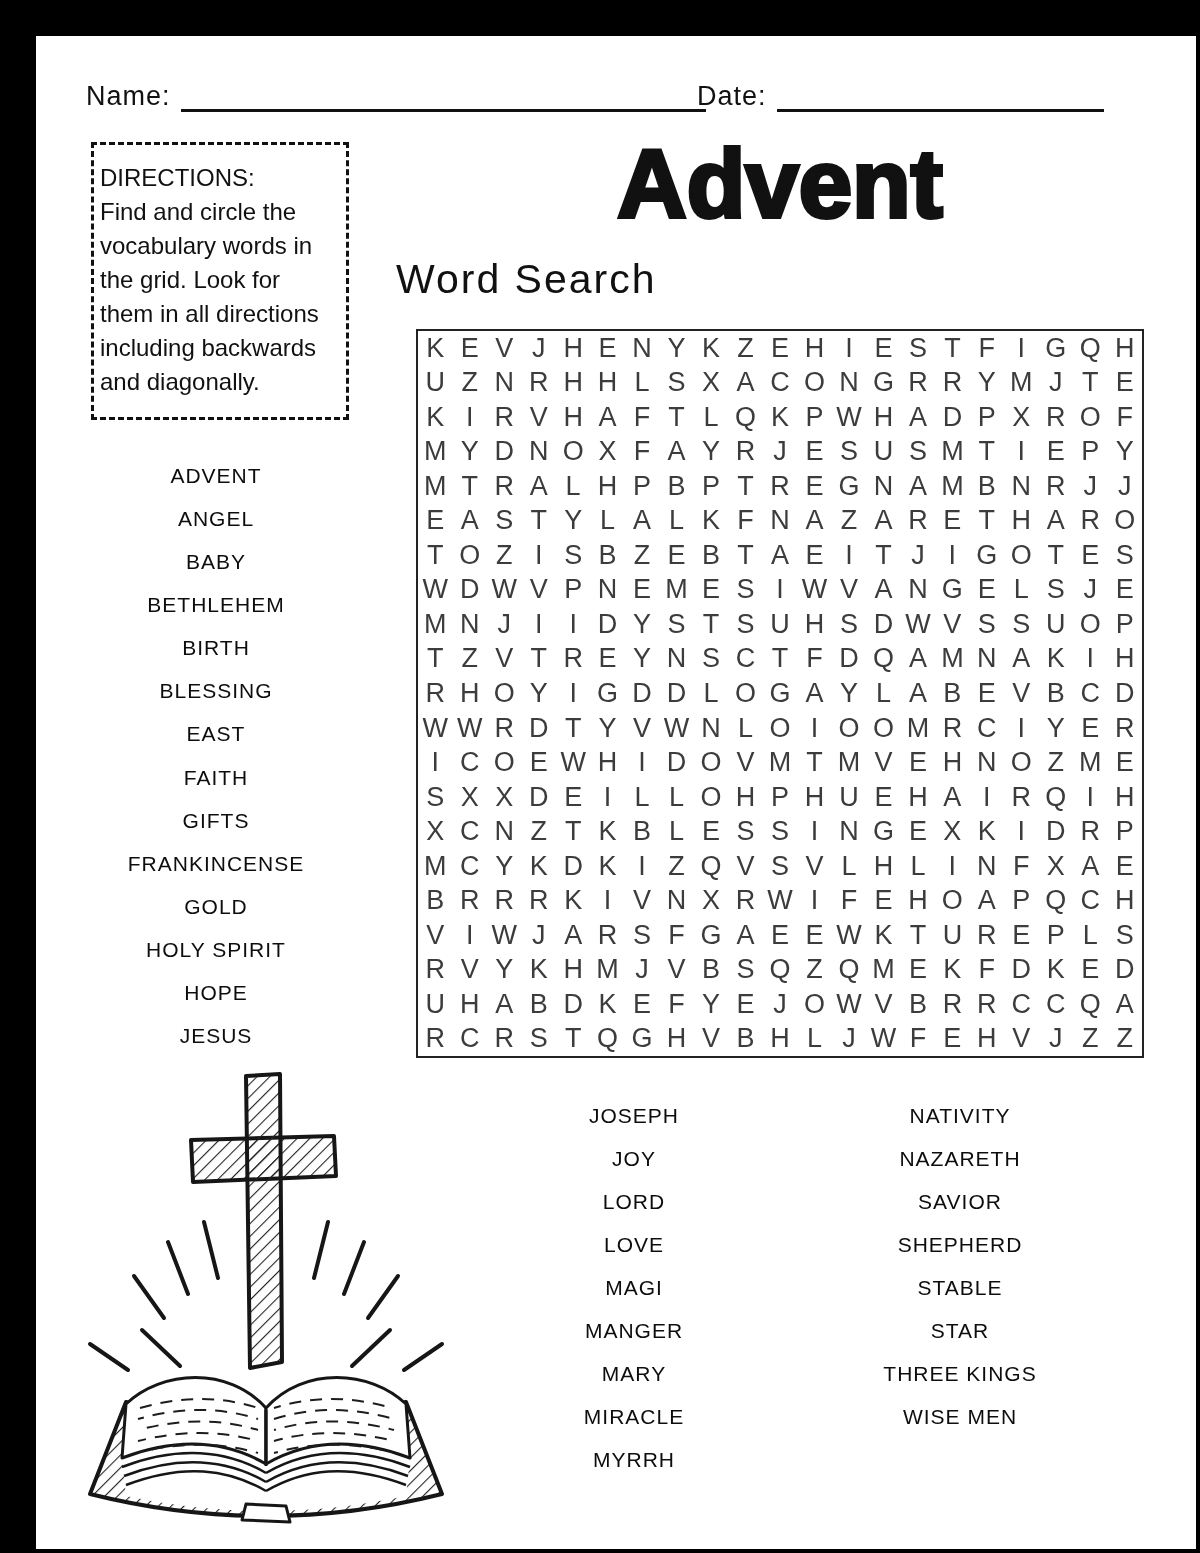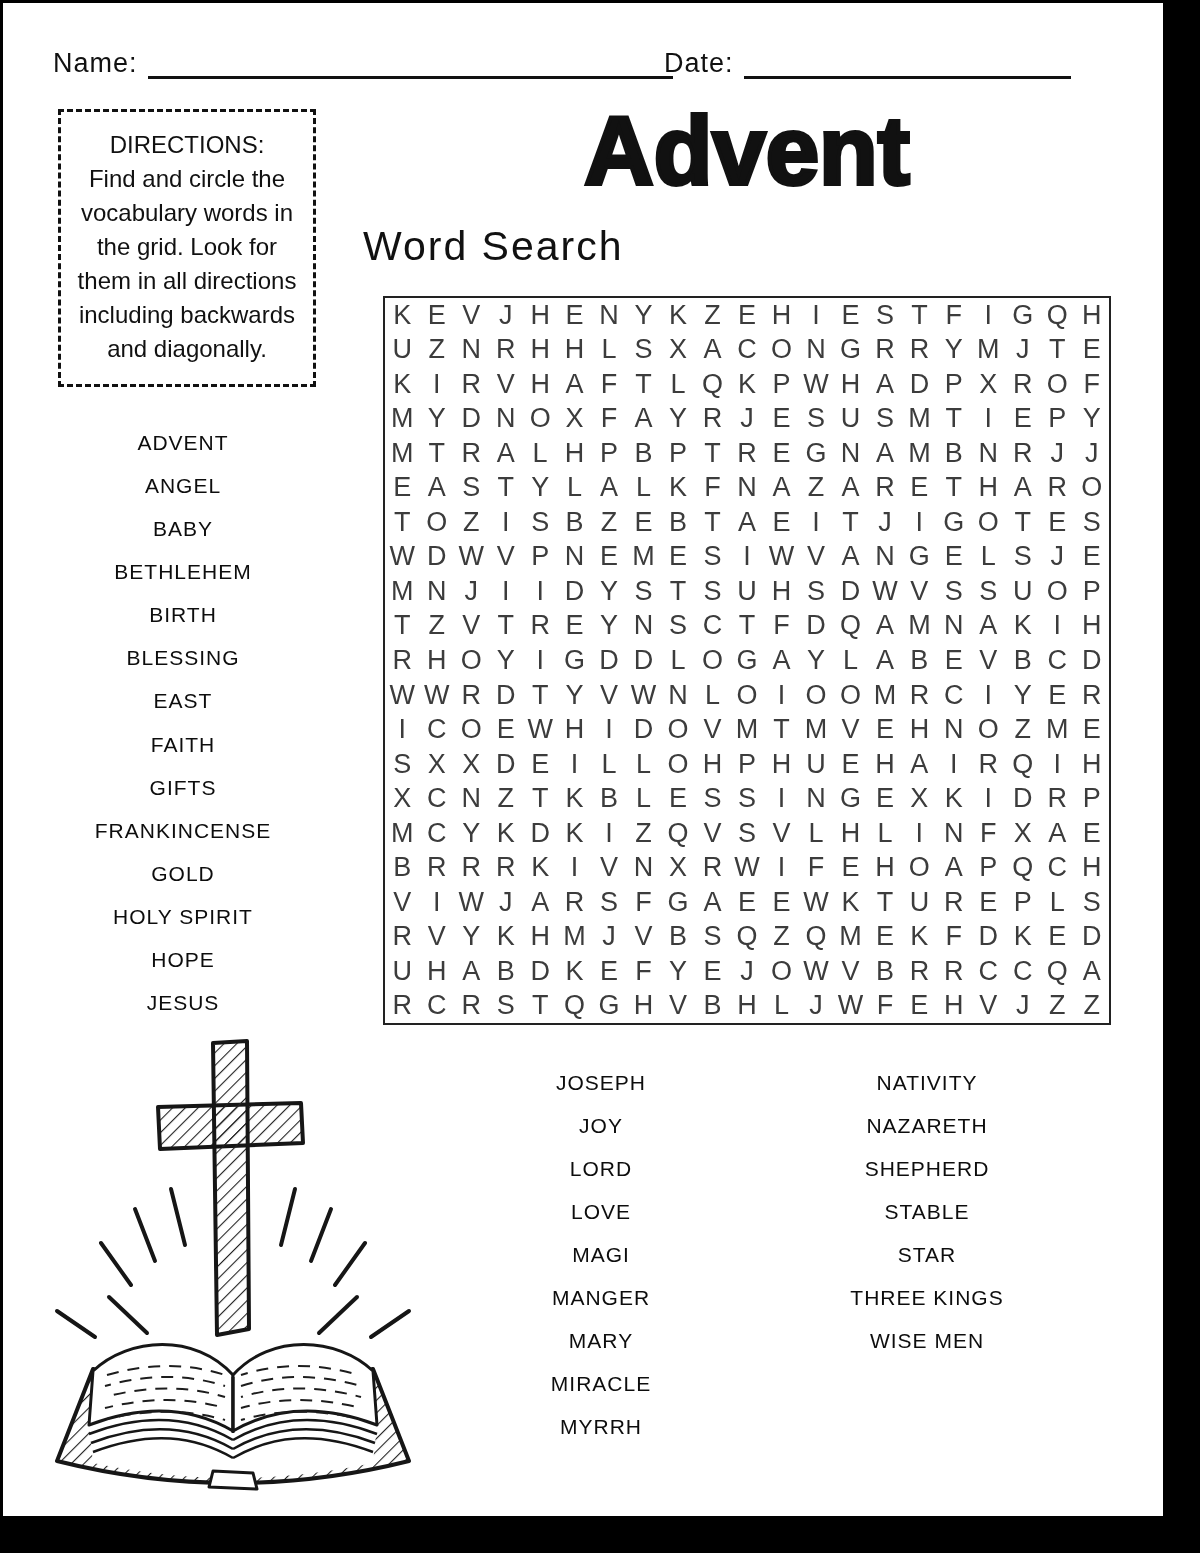--- a/index.html
+++ b/index.html
@@ -1,41 +1,40 @@
 <!DOCTYPE html>
 <html><head>
 <meta charset="utf-8">
 <style>
   * { margin:0; padding:0; box-sizing:border-box; }
   html,body { background:#444; }
   .frame {
     width:1200px; height:1553px;
     background:#000;
-    padding:3px;
+    padding:36px;
     position:relative;
     font-family:"Liberation Sans", sans-serif;
   }
   .page {
     width:1160px; height:1513px;
     background:#fff;
     position:relative;
     overflow:hidden;
   }
   
   .fill-group { position:absolute; display:flex; align-items:flex-end; gap:10px; }
   .fill-label { font-size:27px; color:#111; letter-spacing:1px; }
   .fill-line { flex:1; border-bottom:3px solid #111; height:32px; }
   .name-group { left:50px; top:44px; width:620px; }
   .date-group { left:661px; top:44px; width:407px; }
   
   .directions {
     position:absolute; left:55px; top:106px; width:258px; height:278px;
     border:3px dashed #111;
     padding:16px 6px;
-    text-align:center;
     font-size:24px; line-height:34px; color:#111;
   }
   
   .title {
     position:absolute; left:360px; top:93px; width:768px;
     text-align:center;
     font-size:96px; font-weight:bold; color:#111;
     letter-spacing:0px;
     -webkit-text-stroke:4px #111;
   }
@@ -565,20 +564,21 @@
         <div class="word">LOVE</div>
         <div class="word">MAGI</div>
         <div class="word">MANGER</div>
         <div class="word">MARY</div>
         <div class="word">MIRACLE</div>
         <div class="word">MYRRH</div>
       </div>
     <div class="wordlist list-br">
         <div class="word">NATIVITY</div>
         <div class="word">NAZARETH</div>
+        <div class="word">SAVIOR</div>
         <div class="word">SHEPHERD</div>
         <div class="word">STABLE</div>
         <div class="word">STAR</div>
         <div class="word">THREE KINGS</div>
         <div class="word">WISE MEN</div>
       </div>
 
     <svg class="illus" width="420" height="460" viewBox="0 0 420 460">
       <defs>
         <pattern id="hatch" width="9" height="9" patternUnits="userSpaceOnUse" patternTransform="rotate(45)">

